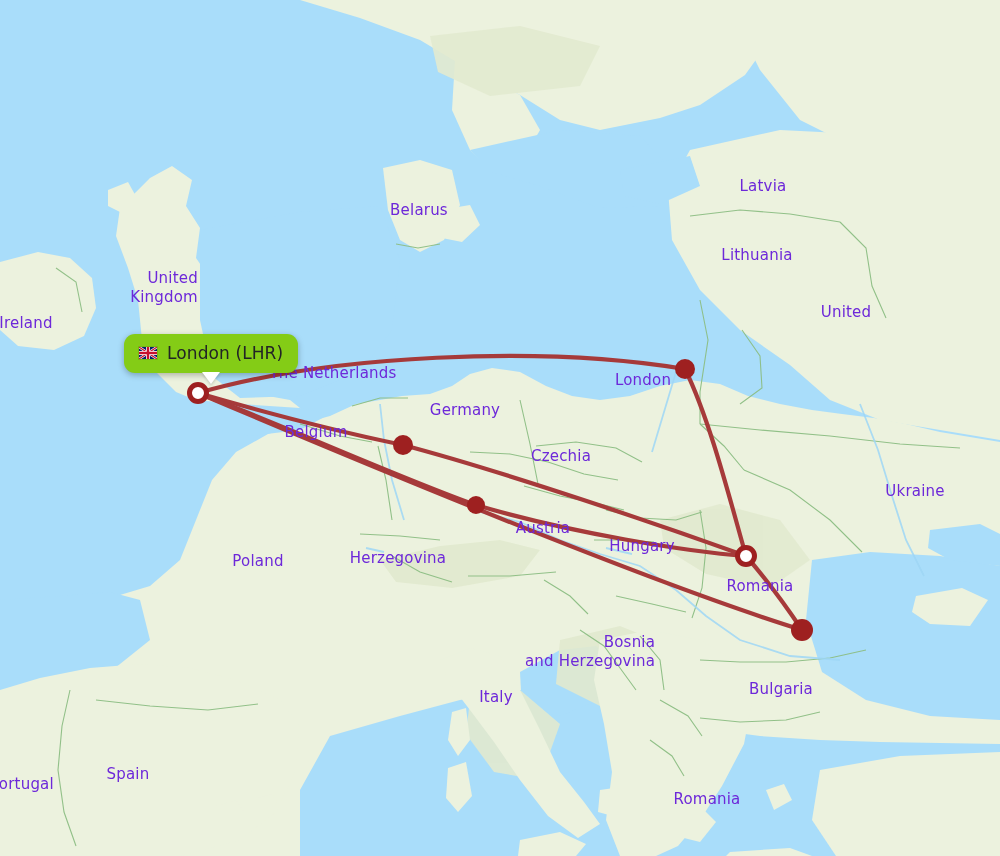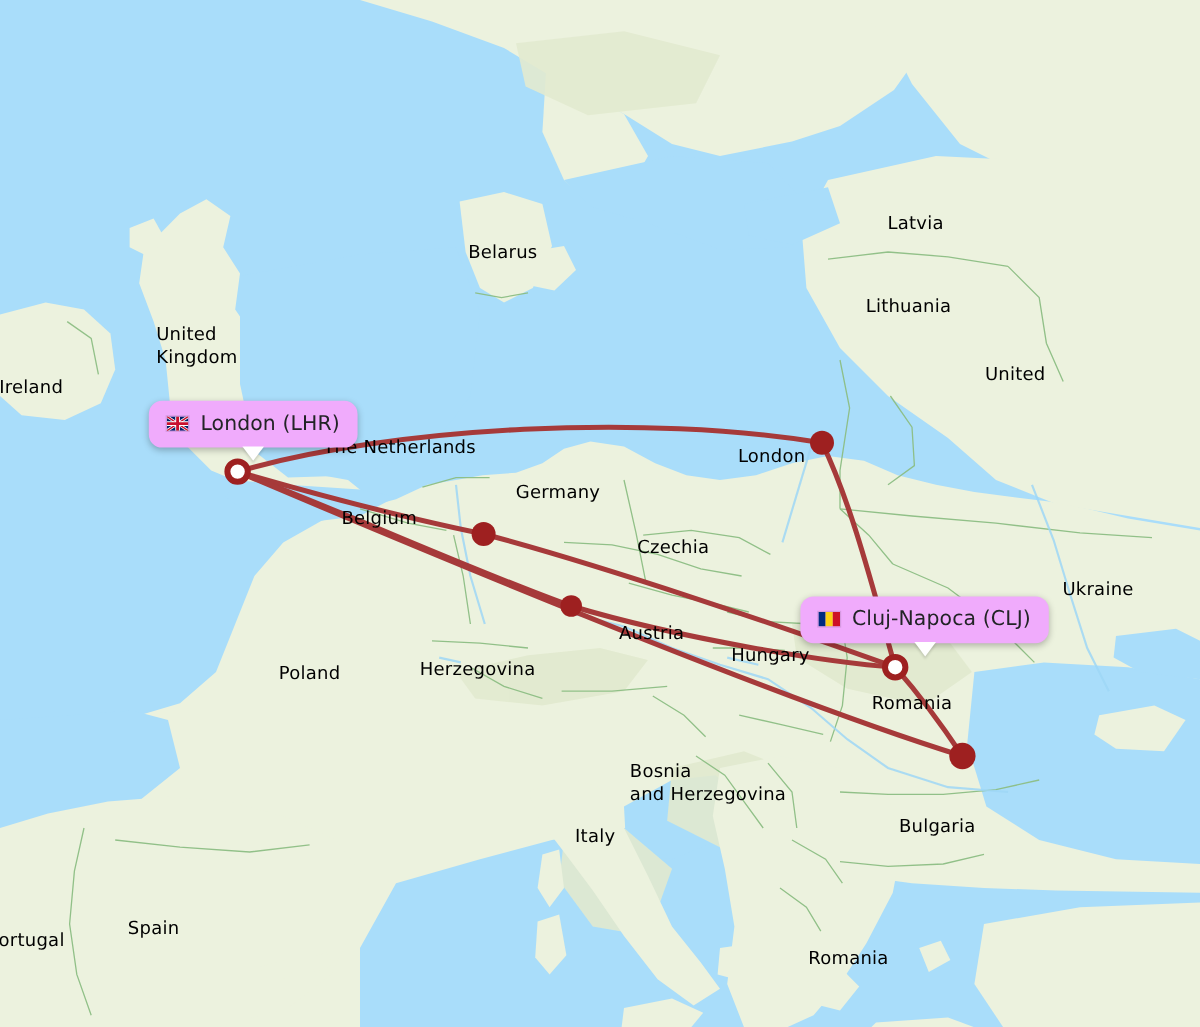--- a/index.html
+++ b/index.html
@@ -3,34 +3,34 @@
 <meta charset="utf-8">
 <style>
   html,body{margin:0;padding:0;background:#fff;}
   body{width:1000px;height:856px;overflow:hidden;
        font-family:"DejaVu Sans","Liberation Sans",sans-serif;}
   #map-root{position:relative;width:1000px;height:856px;overflow:hidden;background:#A9DDFA;}
   #map-svg{position:absolute;left:0;top:0;width:1000px;height:856px;display:block;}
 
   .country-label{
     position:absolute;
-    color:#000000;
+    color:#6d28d9;
     font-size:15px;
     font-weight:400;
     letter-spacing:0.2px;
     white-space:pre;
-    text-align:left;
+    text-align:right;
     transform:translate(-50%,-50%);
     pointer-events:none;
     line-height:1.25em;
   }
 
   .callout{
     position:absolute;
-    background:#f0abfc;
+    background:#84cc16;
     border-radius:11px;
     box-shadow:0 2px 6px rgba(0,0,0,0.28);
     padding:9px 15px 10px 14px;
     display:flex;
     align-items:center;
     gap:9px;
     white-space:nowrap;
   }
   .callout .ctext{
     font-size:17px;
@@ -236,23 +236,14 @@
       <rect width="60" height="40" fill="#012169"></rect>
       <path d="M0,0 L60,40 M60,0 L0,40" stroke="#FFFFFF" stroke-width="8"></path>
       <path d="M0,0 L60,40 M60,0 L0,40" stroke="#C8102E" stroke-width="4"></path>
       <path d="M30,0 V40 M0,20 H60" stroke="#FFFFFF" stroke-width="13"></path>
       <path d="M30,0 V40 M0,20 H60" stroke="#C8102E" stroke-width="8"></path>
     </svg>
     <span class="ctext">London (LHR)</span>
     <span class="tail"></span>
   </div>
 
-  <div class="callout" style="left:667px;top:497px">
-    <svg class="flag" viewBox="0 0 60 40">
-      <rect width="20" height="40" x="0" fill="#002B7F"></rect>
-      <rect width="20" height="40" x="20" fill="#FCD116"></rect>
-      <rect width="20" height="40" x="40" fill="#CE1126"></rect>
-    </svg>
-    <span class="ctext">Cluj-Napoca (CLJ)</span>
-    <span class="tail"></span>
-  </div>
 
 </div>
 
 </body></html>

